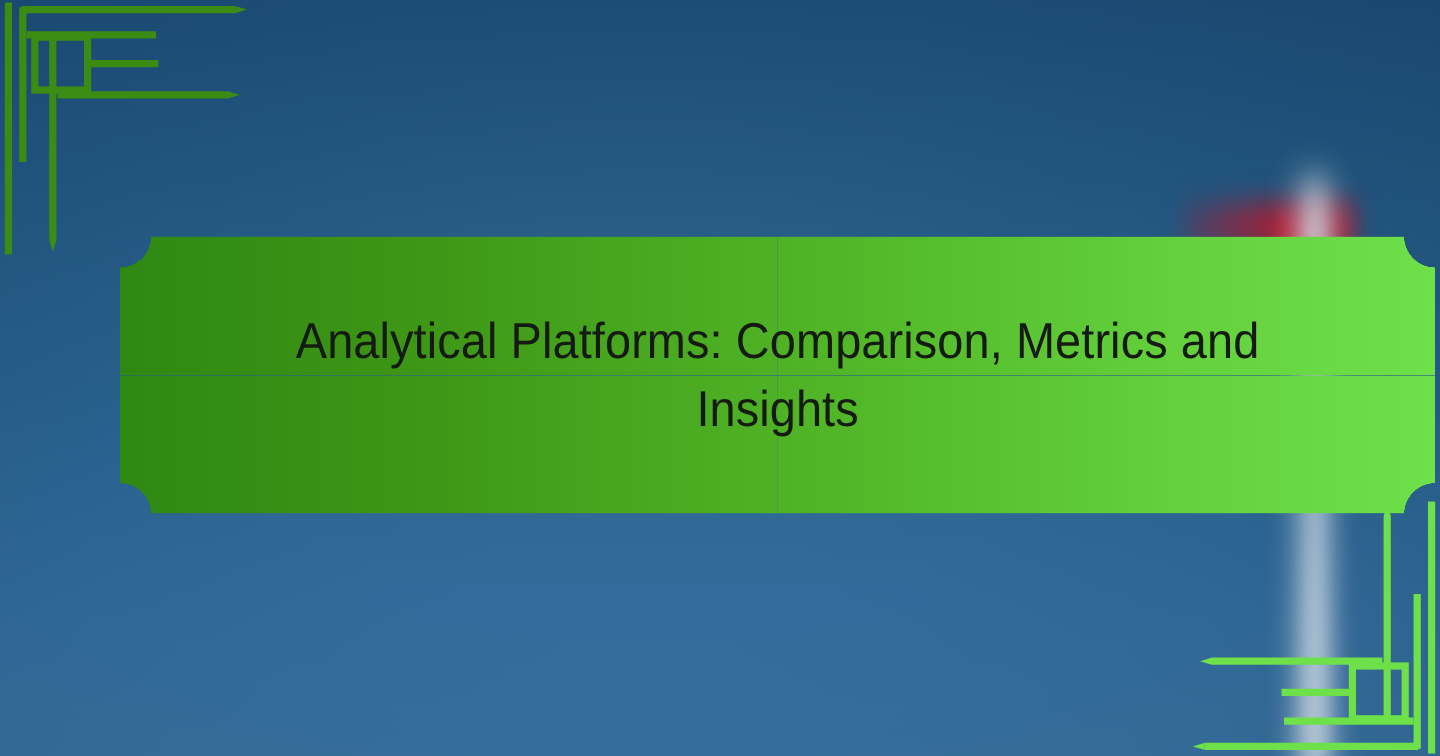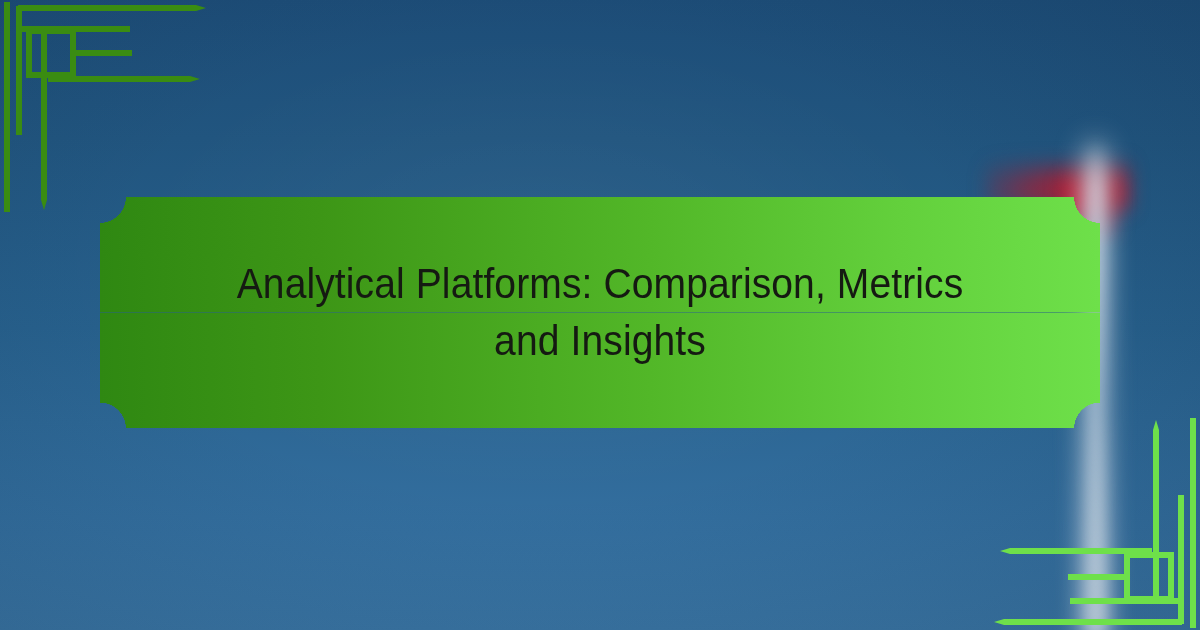--- a/index.html
+++ b/index.html
@@ -108,21 +108,21 @@
     pointer-events: none;
   }
   .ornament.tl { left: 0; top: 0; width: 220px; height: 220px; }
   .ornament.br { right: 0; bottom: 0; width: 220px; height: 220px; }
 
   
   .banner {
     position: absolute;
     left: 100px;
     top: 197px;
-    width: 1000px;
+    width: 1096px;
     height: 231px;
   }
   .banner-bg {
     position: absolute;
     inset: 0;
     background: linear-gradient(90deg, #2f8812 0%, #3d9616 22%, #52b728 55%, #63d03c 80%, #6ee04a 100%);
     -webkit-mask-image: var(--notch-mask);
     mask-image: var(--notch-mask);
   }
   

